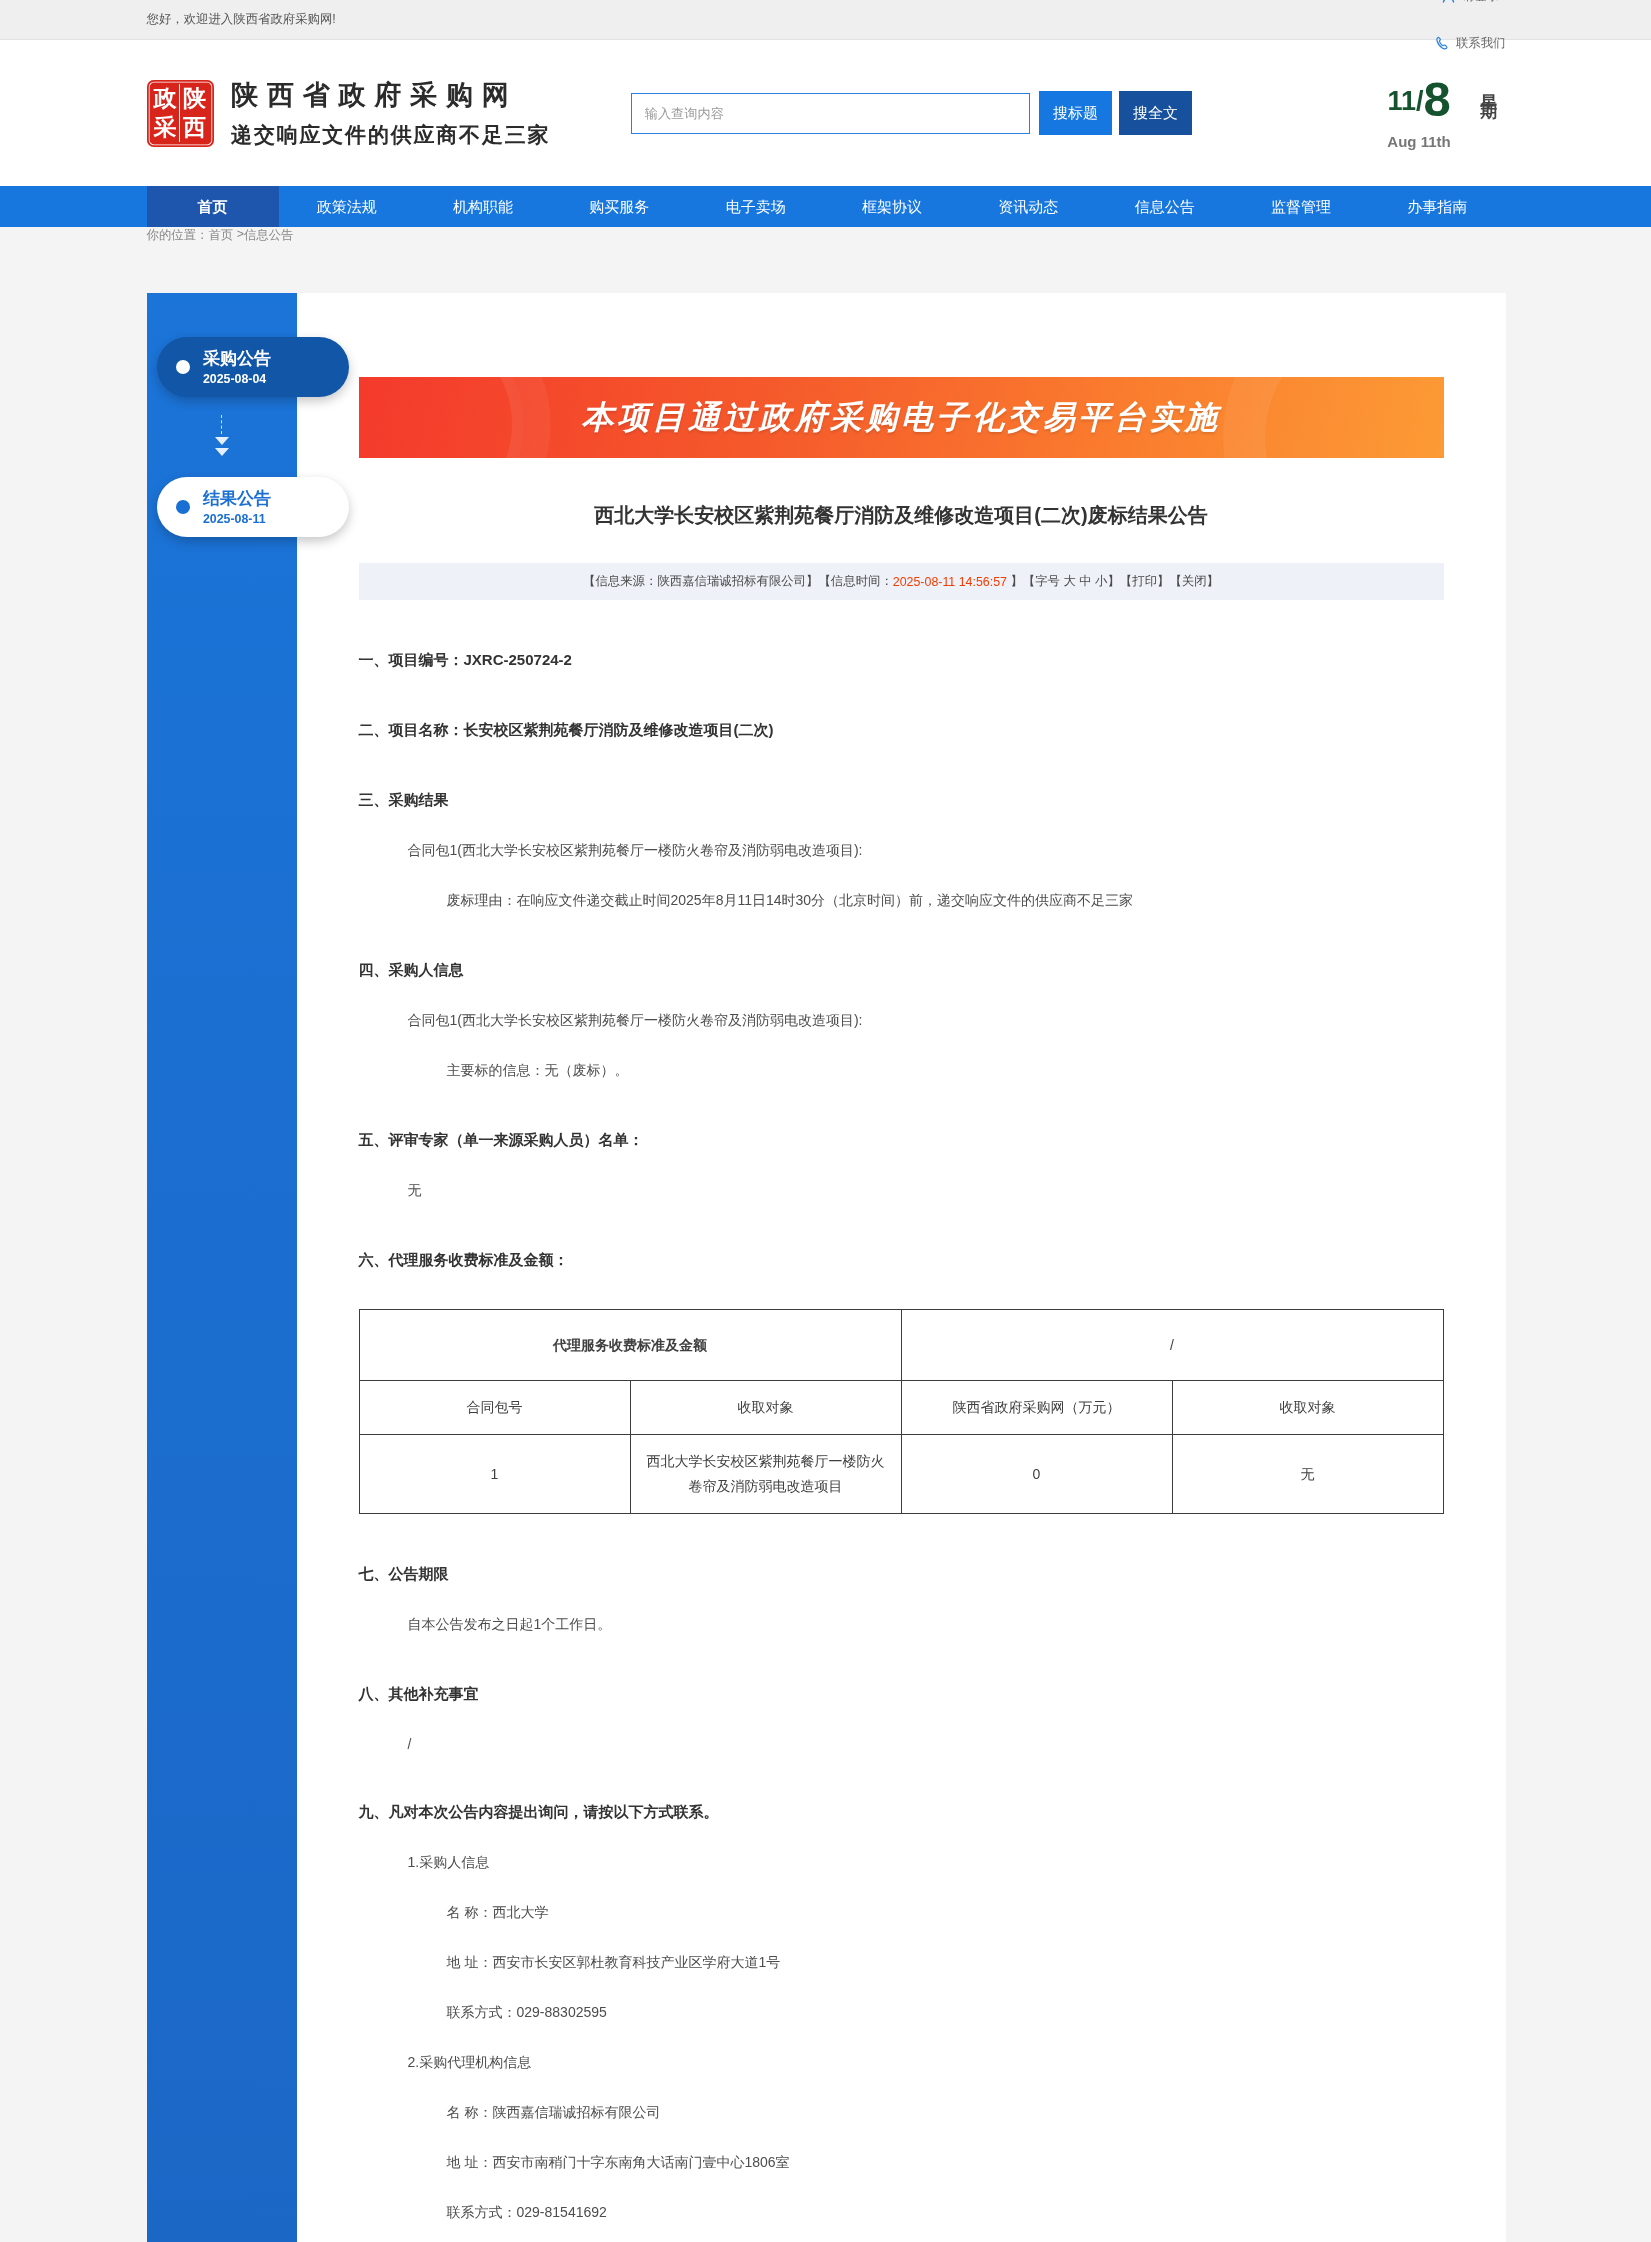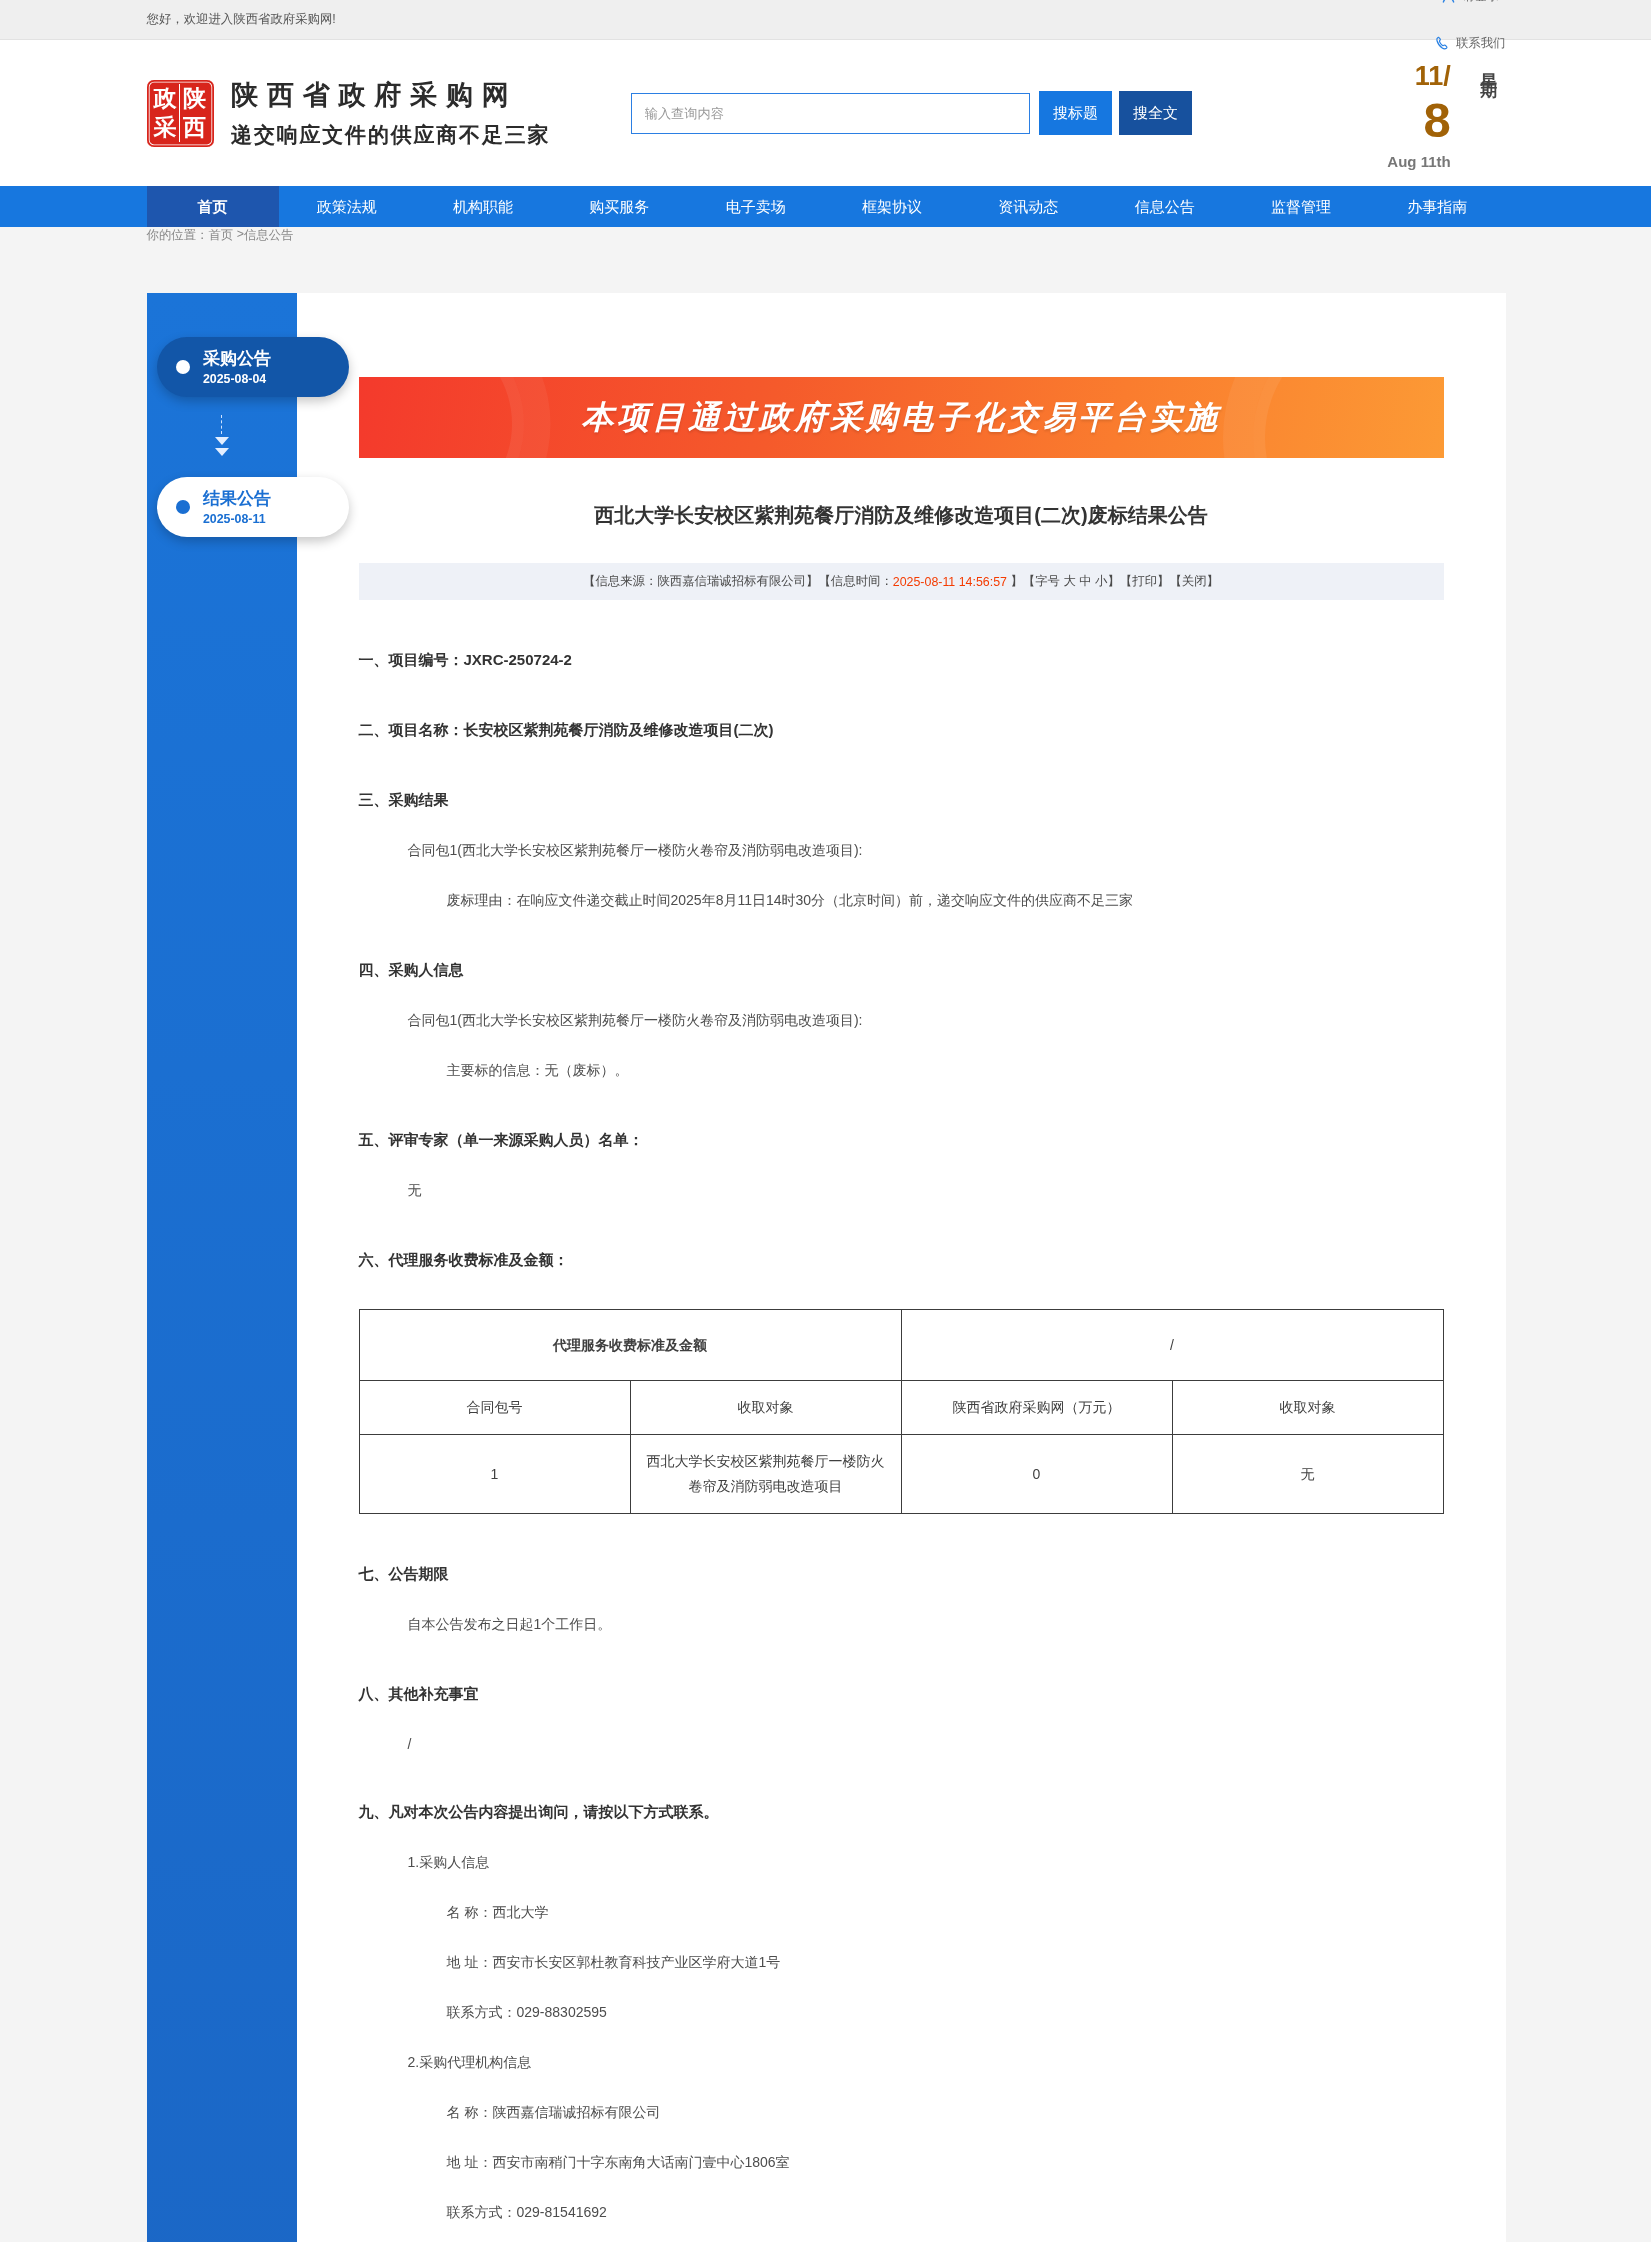--- a/index.html
+++ b/index.html
@@ -40,21 +40,21 @@
     width: 399px; height: 41px; border: 1.8px solid #2b7fe3; font-size: 13.2px;
     padding: 0 12.4px; color: #333; outline: none; background: #fff;
   }
   .search-input::placeholder { color: #9a9a9a; }
   .btn-search { height: 44px; width: 73px; border: none; color: #fff; font-size: 15px; cursor: pointer; }
   .btn-title { background: #1677e0; margin-left: 8.8px; }
   .btn-full  { background: #17519e; margin-left: 7px; }
 
   .date-block { margin-left: auto; display: flex; align-items: flex-start; gap: 26.5px; padding-right: 5.3px; }
   .date-nums { text-align: center; }
-  .date-row { display: flex; align-items: flex-end; justify-content: center; color: #a16207; font-weight: bold; flex-direction: column; }
+  .date-row { display: flex; align-items: flex-end; justify-content: center; color: #14532d; font-weight: bold; }
   .date-md  { font-size: 27px; line-height: 41px; }
   .date-day { font-size: 49px; line-height: 46px; }
   .date-eng { font-size: 15px; font-weight: bold; color: #777; margin-top: 10.6px; }
   .date-week {
     writing-mode: vertical-lr; text-orientation: upright;
     font-size: 17px; font-weight: bold; color: #444; letter-spacing: 8px; padding-top: 3.5px;
   }
 
   
   .nav { background: #1777df; height: 41px; }

